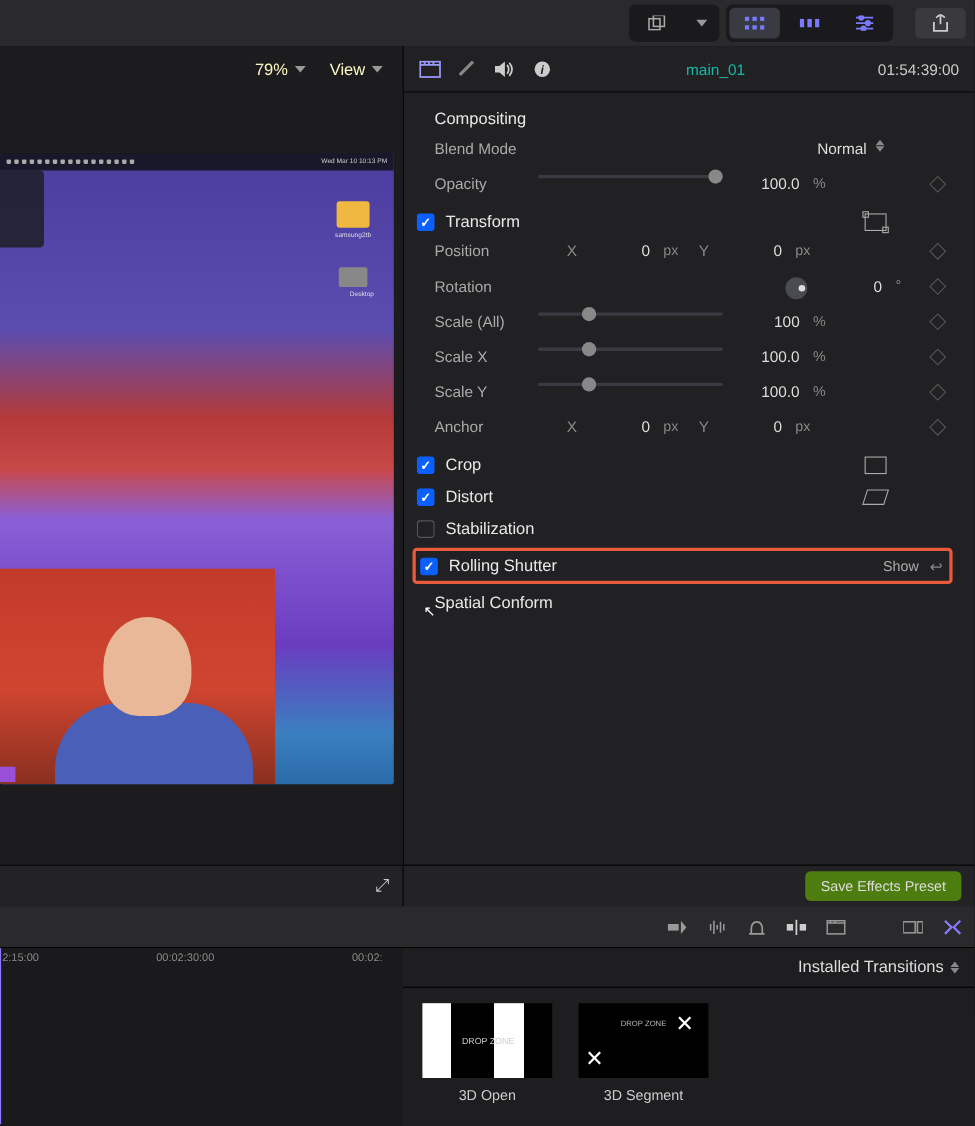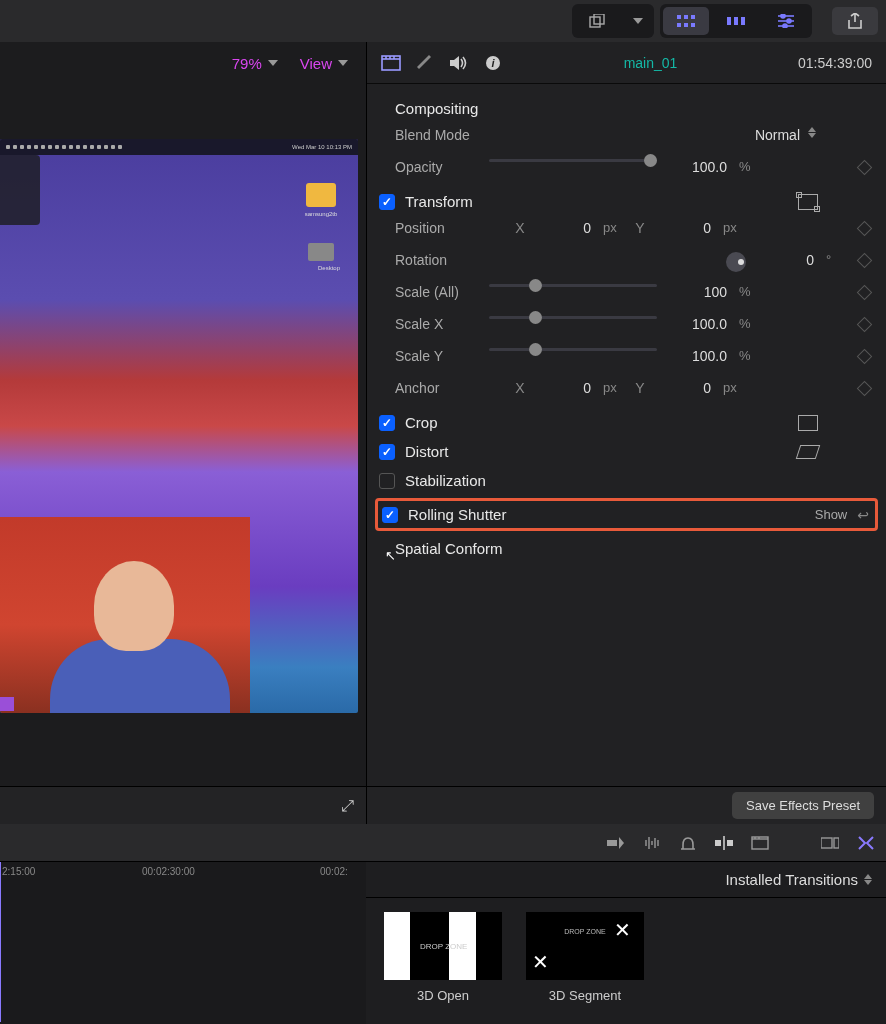--- a/index.html
+++ b/index.html
@@ -13,21 +13,21 @@
 .tb-btn.purple { color: #7a7aff; }
 .tb-share { width: 46px; height: 28px; background: #3a3a3e; border-radius: 5px; display: flex; align-items: center; justify-content: center; margin-left: 14px; }
 .tb-chev { width: 26px; height: 28px; display:flex; align-items:center; justify-content:center; color:#999; }
 
 
 .main-split { display: flex; height: 782px; }
 .viewer-col { width: 366px; background: #1c1c1e; display:flex; flex-direction:column; }
 .inspector-col { flex: 1; background: #212123; display:flex; flex-direction:column; border-left: 1px solid #000; }
 
 
-.viewer-header { height: 42px; display:flex; align-items:center; justify-content:flex-end; gap: 22px; padding: 0 18px; color:#d946ef; font-size: 15px; }
+.viewer-header { height: 42px; display:flex; align-items:center; justify-content:flex-end; gap: 22px; padding: 0 18px; color:#fef9c3; font-size: 15px; }
 .dd { display:flex; align-items:center; gap:6px; }
 .chev-down { width:0; height:0; border-left:5px solid transparent; border-right:5px solid transparent; border-top:6px solid #999; }
 
 
 .viewer-body { flex:1; background:#1c1c1e; position:relative; display:flex; align-items:center; justify-content:flex-start; }
 .screen-preview { width: 358px; height: 574px; position:relative; background: linear-gradient(180deg, #4a3d9e 0%, #5b4db0 28%, #b43a3a 42%, #c94848 50%, #8a5fd6 58%, #6a3dc0 78%, #3a7fc0 92%, #2a6aa8 100%); border-radius: 2px; overflow:hidden; margin-top:-18px;}
 .mac-menubar { height:16px; background:rgba(20,20,30,0.9); display:flex; align-items:center; justify-content:space-between; padding:0 6px; font-size:6px; color:#ccc; }
 .menubar-icons { display:flex; gap:3px; }
 .menubar-icons span { width:4px; height:4px; background:#aaa; border-radius:1px; }
 .menubar-right { font-size:6px; color:#ccc; }
@@ -47,21 +47,21 @@
 
 
 .insp-header { height: 42px; display:flex; align-items:center; padding:0 14px; gap:14px; border-bottom:1px solid #0a0a0a; }
 .insp-header .icons { display:flex; gap:14px; align-items:center; }
 .insp-icon { width:20px; height:20px; display:flex; align-items:center; justify-content:center; color:#9a9aff; }
 .insp-icon.dim { color:#888; }
 .insp-title { flex:1; text-align:center; color:#14b8a6; font-size:14px; }
 .insp-tc { color:#ccc; font-size:14px; font-variant-numeric: tabular-nums; }
 
 
-.insp-body { flex:1; overflow-y:auto; padding: 10px 0 0 0; }
+.insp-body { flex:1; overflow-y:auto; padding: 10px 12px 0 0; }
 .section-header { padding:6px 18px 6px 28px; color:#e8e8e8; font-size:15px; display:flex; align-items:center; gap:10px; }
 .section-header.with-check { padding-left: 12px; justify-content:space-between;}
 .sh-left { display:flex; align-items:center; gap:10px;}
 .sh-right { display:flex; align-items:center; gap:10px; padding-right:14px;}
 .rect-icon { width:20px; height:16px; border:1.5px solid #aaa; position:relative;}
 .rect-icon.corners::before,.rect-icon.corners::after{content:'';position:absolute;width:4px;height:4px;border:1px solid #aaa;}
 .rect-icon.corners::before{top:-3px;left:-3px;}
 .rect-icon.corners::after{bottom:-3px;right:-3px;}
 .distort-icon { width:20px; height:14px; border-top:1.5px solid #aaa; border-bottom:1.5px solid #aaa; border-left:1.5px solid #aaa; border-right:1.5px solid #aaa; transform:skewX(-18deg);}
 .checkbox { width:16px; height:16px; border-radius:3px; border:1px solid #555; display:flex; align-items:center; justify-content:center; flex-shrink:0;}
@@ -80,21 +80,21 @@
 .kf { width:16px; height:16px; margin-left:auto; display:flex; align-items:center; justify-content:center;}
 .kf::after{content:'';width:9px;height:9px;border:1.5px solid #555;transform:rotate(45deg);}
 .spacer{flex:1;}
 
 .highlight-row { margin:3px 8px; border:3px solid #e85a3a; border-radius:4px; padding:5px 6px 5px 4px; display:flex; align-items:center; gap:10px;}
 .highlight-row .show-link{ margin-left:auto; color:#aaa; font-size:13px;}
 .highlight-row .reset-h{ color:#888; font-size:14px;}
 .cursor-arrow { position:absolute; margin-top:22px; margin-left:-4px; color:#fff; font-size:13px; pointer-events:none;}
 
 .insp-footer { height:38px; display:flex; align-items:center; justify-content:flex-end; padding:0 12px; border-top:1px solid #000; background:#232325;}
-.save-preset-btn { background:#404040; color:#ddd; border:none; padding:6px 14px; border-radius:5px; font-size:13px;}
+.save-preset-btn { background:#4d7c0f; color:#ddd; border:none; padding:6px 14px; border-radius:5px; font-size:13px;}
 
 
 .lower { height:200px; display:flex; flex-direction:column;}
 .lower-toolbar { height:38px; background:#2a2a2c; display:flex; align-items:center; justify-content:flex-end; padding:0 10px; gap:16px; border-bottom:1px solid #000;}
 .lt-icon { width:20px; height:18px; display:flex; align-items:center; justify-content:center; color:#999;}
 .lt-icon.last{color:#8a7aff;}
 
 .lower-body { flex:1; display:flex;}
 .timeline-area { width:366px; background:#1a1a1c; padding-top:4px;}
 .ruler { height:18px; position:relative; font-size:10px; color:#888;}

